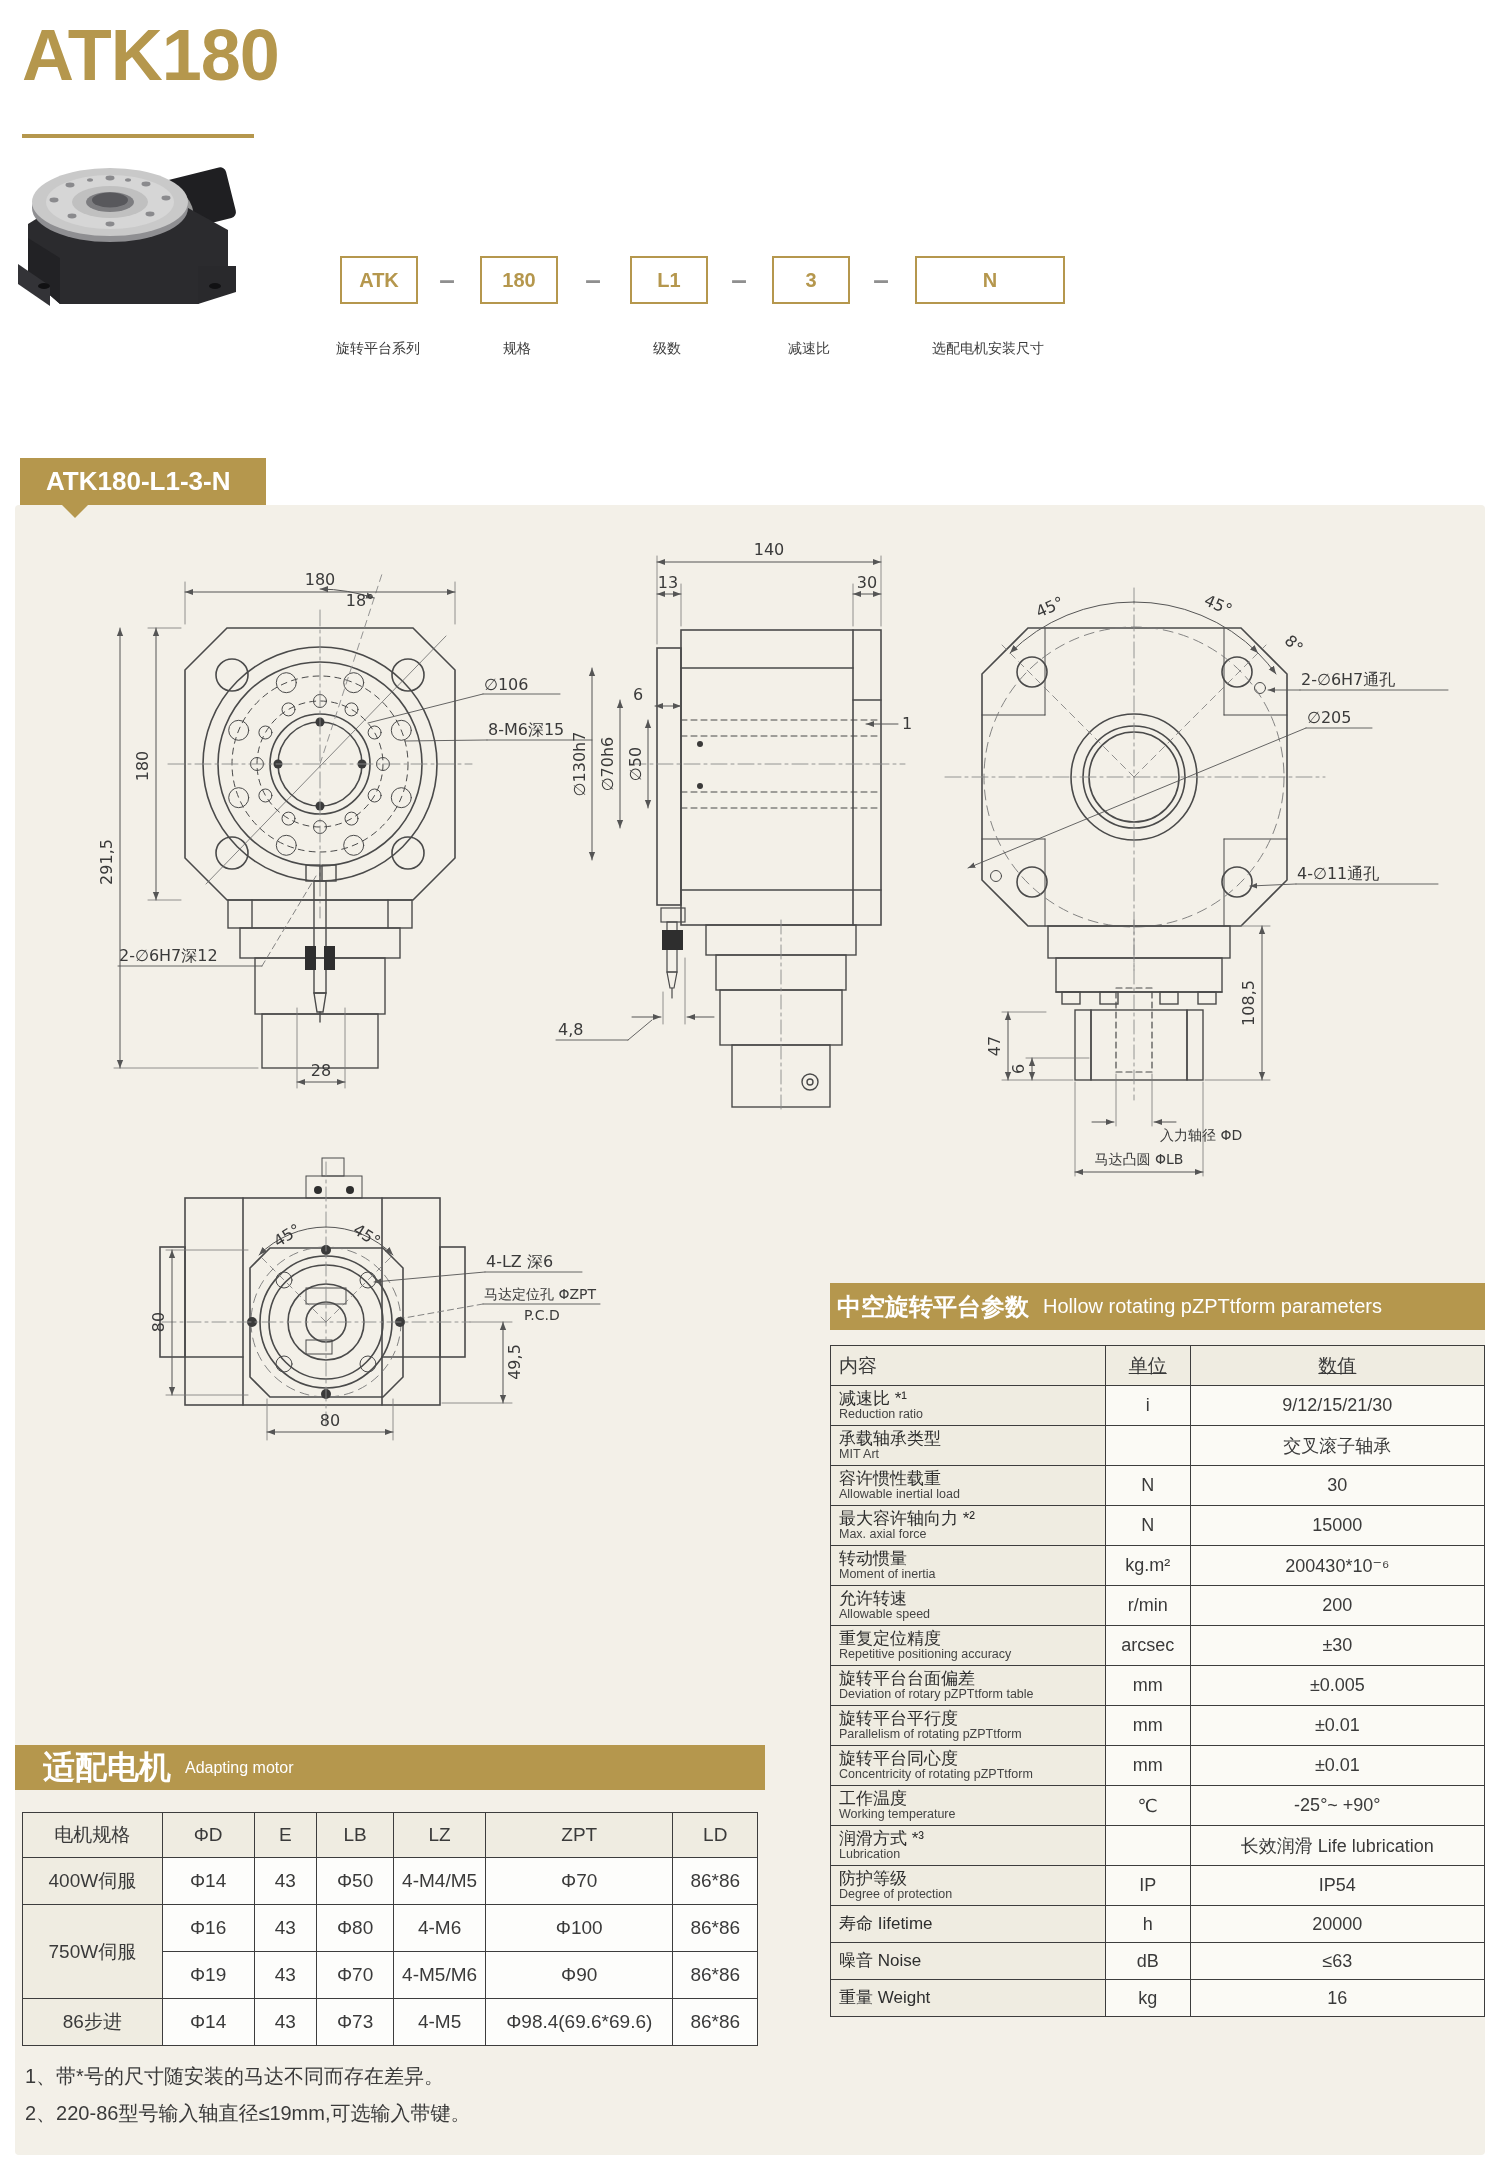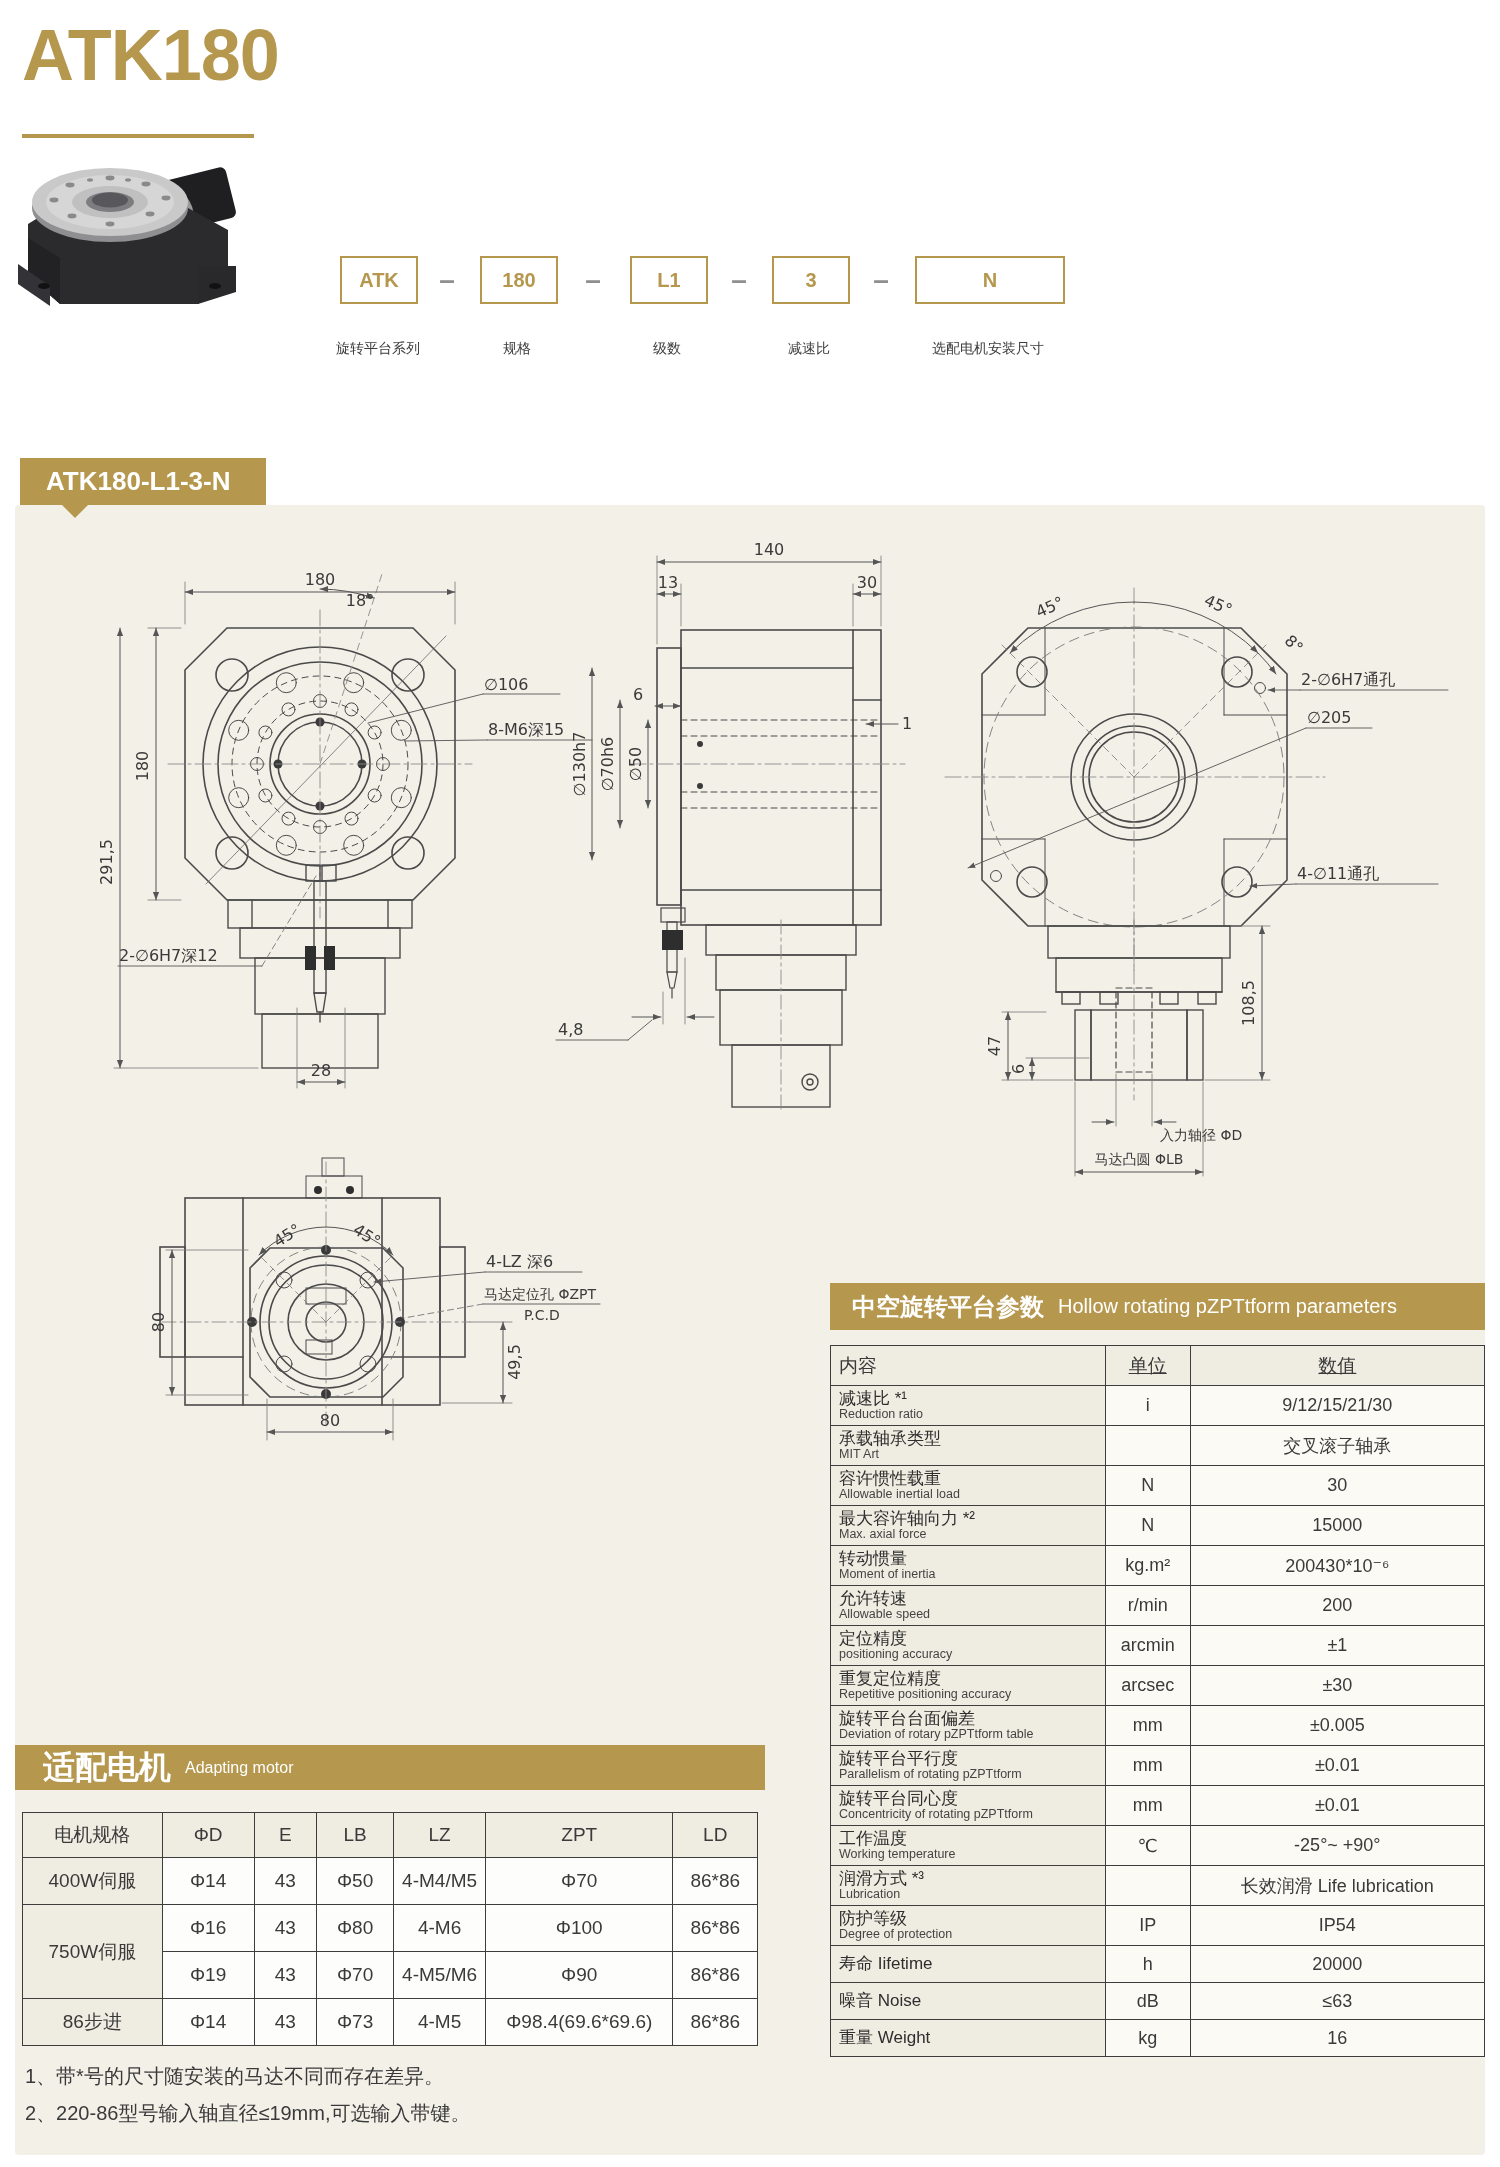--- a/index.html
+++ b/index.html
@@ -21,21 +21,21 @@
   
   .gold-tab{left:20px;top:458px;width:246px;height:47px;background:#b5974d;color:#ffffff;
             font-size:26px;font-weight:bold;line-height:47px;padding-left:26px;box-sizing:border-box;}
   .gold-tab-notch{left:62px;top:505px;width:0;height:0;border-left:13px solid transparent;
             border-right:13px solid transparent;border-top:13px solid #b5974d;}
 
   .panel{left:15px;top:505px;width:1470px;height:1650px;background:#f3f0e8;border-radius:4px;}
 
   
   .param-bar{left:830px;top:1283px;width:655px;height:47px;background:#b5974d;color:#fff;
-             display:flex;align-items:center;box-sizing:border-box;padding-left:22px;}
+             display:flex;align-items:center;box-sizing:border-box;padding-left:7px;}
   .param-bar .cnb{font-size:24px;font-weight:bold;}
   .param-bar .enb{font-size:20px;margin-left:14px;}
   table.ptable{left:830px;top:1345px;width:655px;border-collapse:collapse;table-layout:fixed;
                position:absolute;background:#fbfaf5;}
   table.ptable td,table.ptable th{border:1.6px solid #3d3d3d;padding:1px 8px;box-sizing:border-box;}
   table.ptable .c1{width:42%;background:#efece1;text-align:left;}
   table.ptable .c2{width:13%;background:#fbfaf5;text-align:center;font-size:18px;}
   table.ptable .c3{width:45%;background:#fbfaf5;text-align:center;font-size:18px;}
   table.ptable .cn{font-size:17px;line-height:1.15;color:#2e2e2e;}
   table.ptable .en{font-size:12.5px;line-height:1.1;color:#444;}
@@ -539,28 +539,20 @@
         <td class="c2">kg.m²</td>
         <td class="c3">200430*10⁻⁶</td>
       </tr>
   <tr class="r2">
         <td class="c1">
           <div class="cn">允许转速</div>
           <div class="en">Allowable speed</div>
         </td>
         <td class="c2">r/min</td>
         <td class="c3">200</td>
-      </tr>
-  <tr class="r2">
-        <td class="c1">
-          <div class="cn">定位精度</div>
-          <div class="en">positioning accuracy</div>
-        </td>
-        <td class="c2">arcmin</td>
-        <td class="c3">±1</td>
       </tr>
   <tr class="r2">
         <td class="c1">
           <div class="cn">重复定位精度</div>
           <div class="en">Repetitive positioning accuracy</div>
         </td>
         <td class="c2">arcsec</td>
         <td class="c3">±30</td>
       </tr>
   <tr class="r2">

